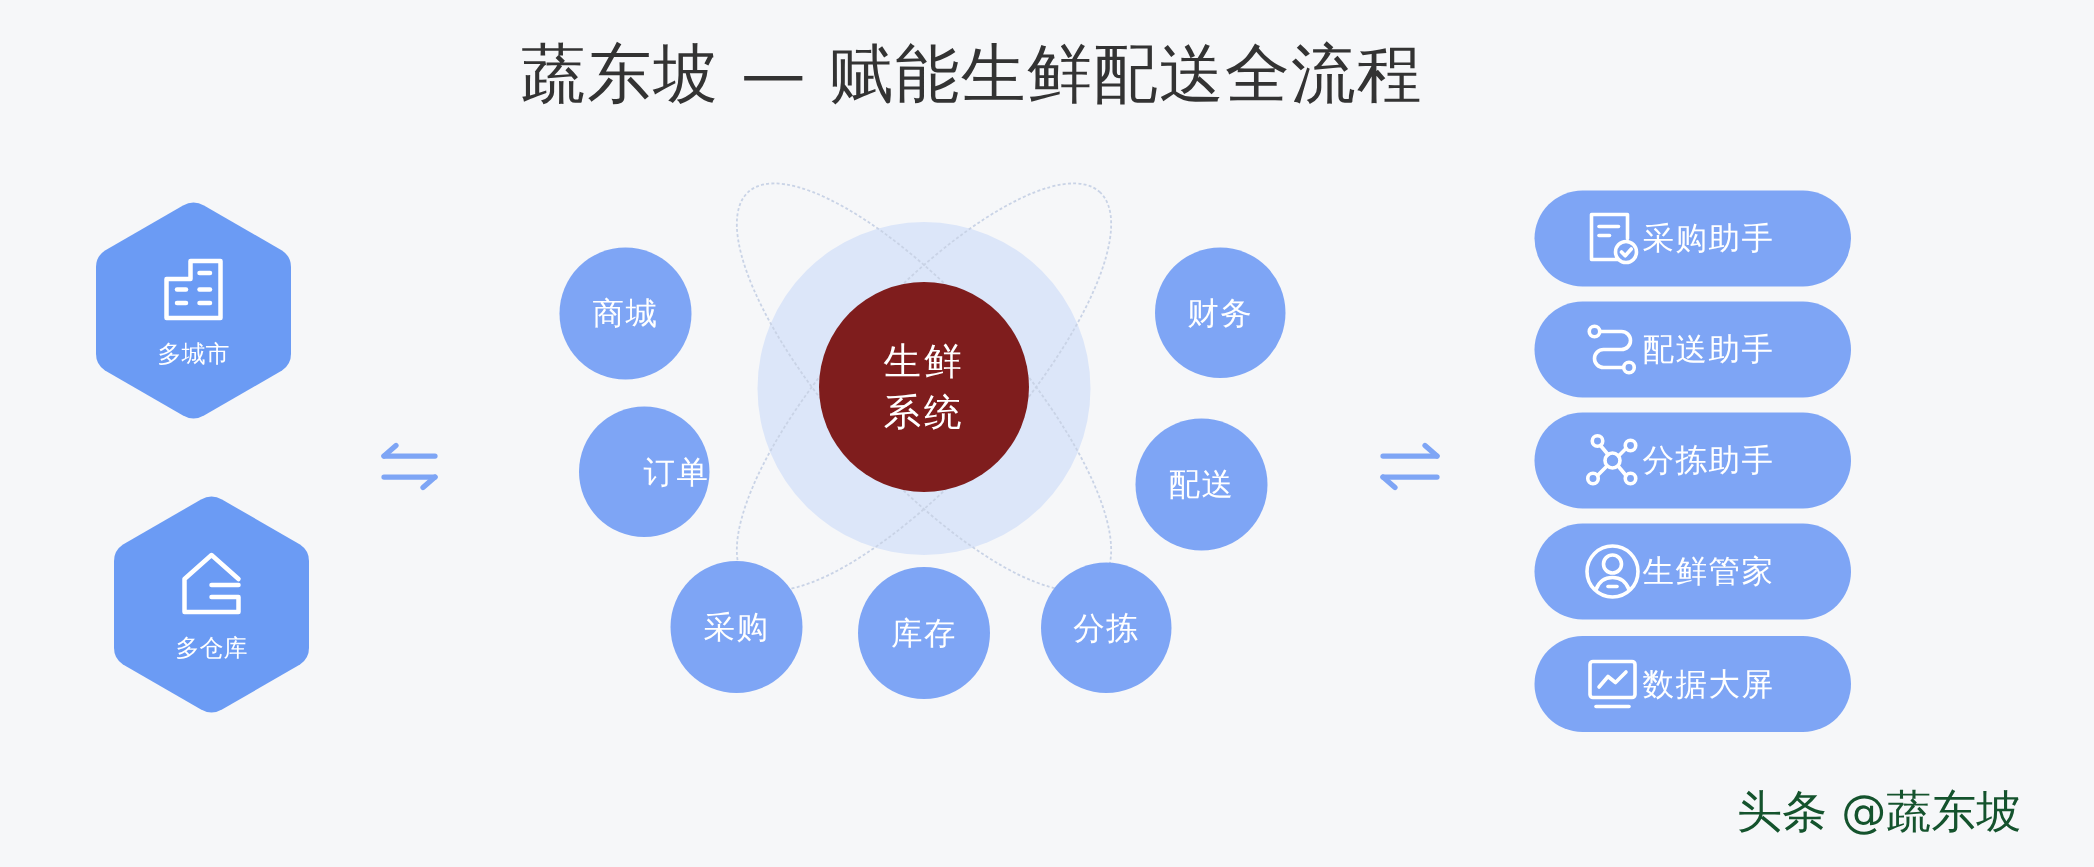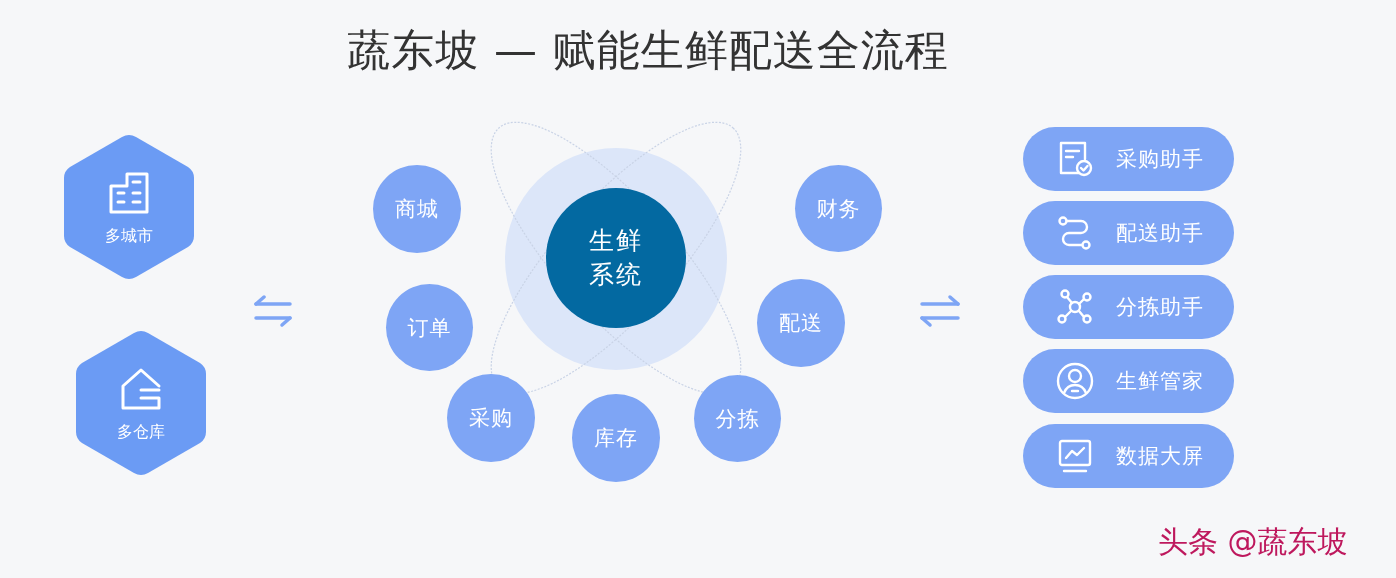--- a/index.html
+++ b/index.html
@@ -24,33 +24,33 @@
     position:absolute; border-radius:50%; background:#7ea5f5;
     color:#fff; font-size:21px; display:flex; align-items:center; justify-content:center;
     letter-spacing:1px;
   }
   .glow {
     position:absolute; left:505px; top:148px; width:222px; height:222px; border-radius:50%;
     background:#dce6f9;
   }
   .core {
     position:absolute; left:546px; top:188px; width:140px; height:140px; border-radius:50%;
-    background:#0369a1; color:#fff; font-size:25px; line-height:34px;
+    background:#7f1d1d; color:#fff; font-size:25px; line-height:34px;
     display:flex; flex-direction:column; align-items:center; justify-content:center;
     letter-spacing:2px;
   }
   .orbits { position:absolute; left:0; top:0; }
   .pill {
     position:absolute; left:1023px; width:211px; height:64px; border-radius:32px;
     background:#7ea5f5; color:#fff; display:flex; align-items:center;
   }
   .pill .picon { width:40px; height:40px; margin-left:32px; }
-  .pill .plabel { margin-left:21px; font-size:21px; letter-spacing:1px; }
+  .pill .plabel { margin-left:0; font-size:21px; letter-spacing:1px; }
   .watermark {
-    position:absolute; left:1158px; top:522px; font-size:30px; color:#be185d;
+    position:absolute; left:1158px; top:522px; font-size:30px; color:#14532d;
     line-height:40px;
   }
 </style>
 </head>
 <body>
 
 <div class="title">蔬东坡 — 赋能生鲜配送全流程</div>
 
 <div class="hex" style="left:64px; top:134px;">
   <svg class="shape" width="130" height="146" viewBox="0 0 130 146">
@@ -91,36 +91,36 @@
   <ellipse cx="616" cy="258" rx="175" ry="58" transform="rotate(-48 616 258)"></ellipse>
 </svg>
 <div class="core">
   <span>生鲜</span>
   <span>系统</span>
 </div>
 
 <div class="node" style="left:373px; top:165px; width:88px; height:88px;">
     <span>商城</span>
   </div>
-<div class="node" style="left:386px; top:284px; width:87px; height:87px;">
+<div class="node" style="left:386px; top:271px; width:87px; height:87px;justify-content:flex-end;">
     <span>订单</span>
   </div>
 <div class="node" style="left:447px; top:374px; width:88px; height:88px;">
     <span>采购</span>
   </div>
-<div class="node" style="left:572px; top:394px; width:88px; height:88px;align-items:center;">
+<div class="node" style="left:572px; top:378px; width:88px; height:88px;align-items:center;">
     <span>库存</span>
   </div>
 <div class="node" style="left:694px; top:375px; width:87px; height:87px;align-items:center;">
     <span>分拣</span>
   </div>
 <div class="node" style="left:757px; top:279px; width:88px; height:88px;">
     <span>配送</span>
   </div>
-<div class="node" style="left:795px; top:165px; width:87px; height:87px;">
+<div class="node" style="left:770px; top:165px; width:87px; height:87px;">
     <span>财务</span>
   </div>
 
 <svg class="swap" style="left:916px; top:290px;" viewBox="0 0 48 40" fill="none" stroke="#7ea5f5" stroke-width="3.5" stroke-linecap="round">
   <path d="M6 14 H42"></path>
     <path d="M42 14 L34 7"></path>
   <path d="M6 28 H42"></path>
     <path d="M6 28 L14 35"></path>
 </svg>
 

